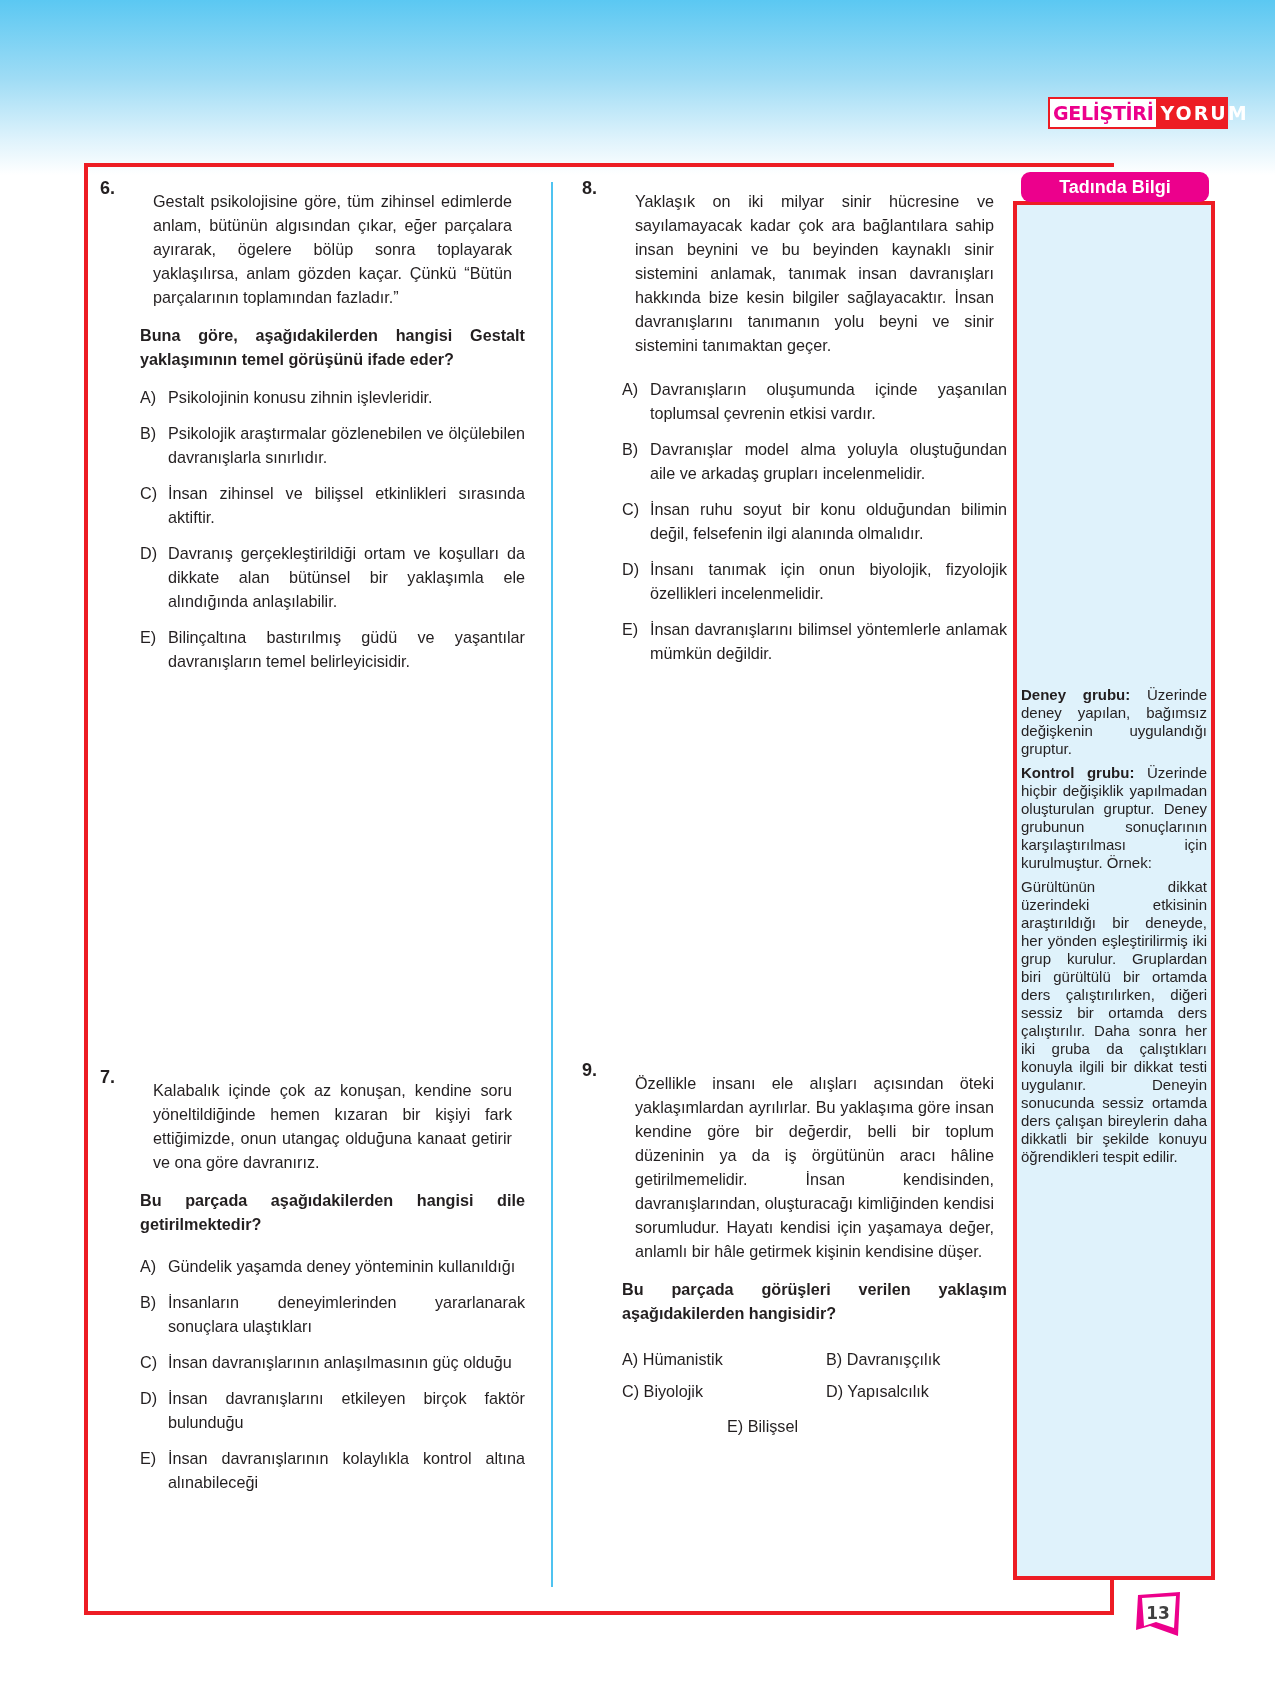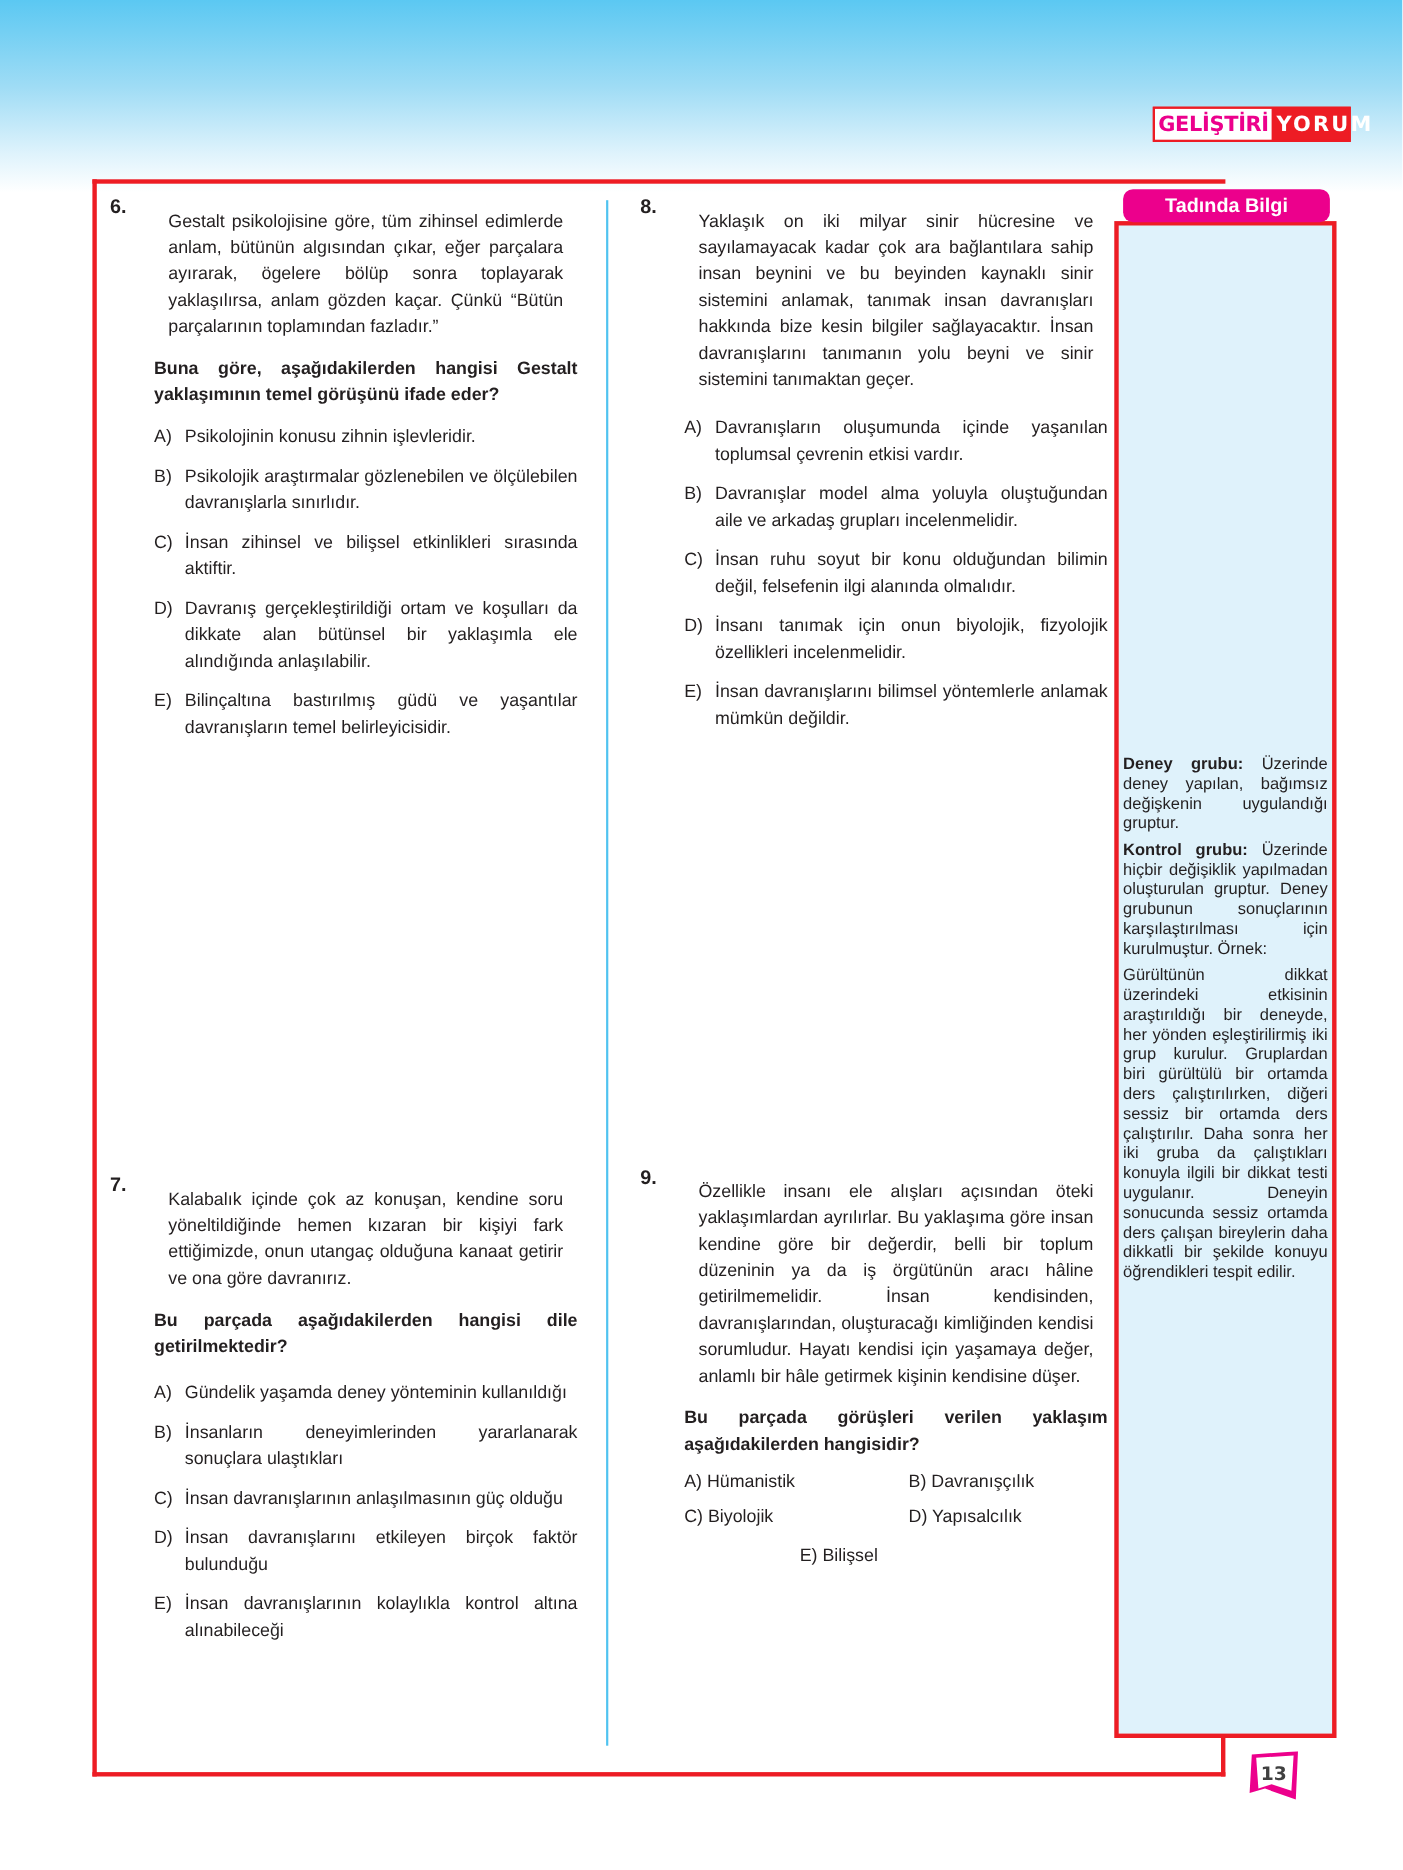--- a/index.html
+++ b/index.html
@@ -65,21 +65,21 @@
   }
   .q-num {
     position:absolute; left:-40px; top:0; font-weight:bold; font-size:18px;
   }
   .q-stem { text-align:justify; margin:13px; }
   .q-prompt { font-weight:bold; text-align:justify; margin:14px 0 0 0; }
   .opts { margin-top:14px; }
   .opt { display:flex; margin-bottom:12px; text-align:justify; }
   .opt .l { width:28px; flex:none; }
   .opt .t { flex:1; }
-  .grid-opts { margin-top:10px; position:relative; height:100px; }
+  .grid-opts { margin-top:22px; position:relative; height:100px; }
   .g { position:absolute; }
   .page-badge {
     position:absolute; left:1134px; top:1592px; width:48px; height:48px;
   }
   .page-num {
     position:absolute; left:1134px; top:1598px; width:48px; height:30px;
     display:flex; align-items:center; justify-content:center;
     font-family:"DejaVu Sans", sans-serif; font-weight:bold; font-size:17px; color:#404040;
   }
 </style>

